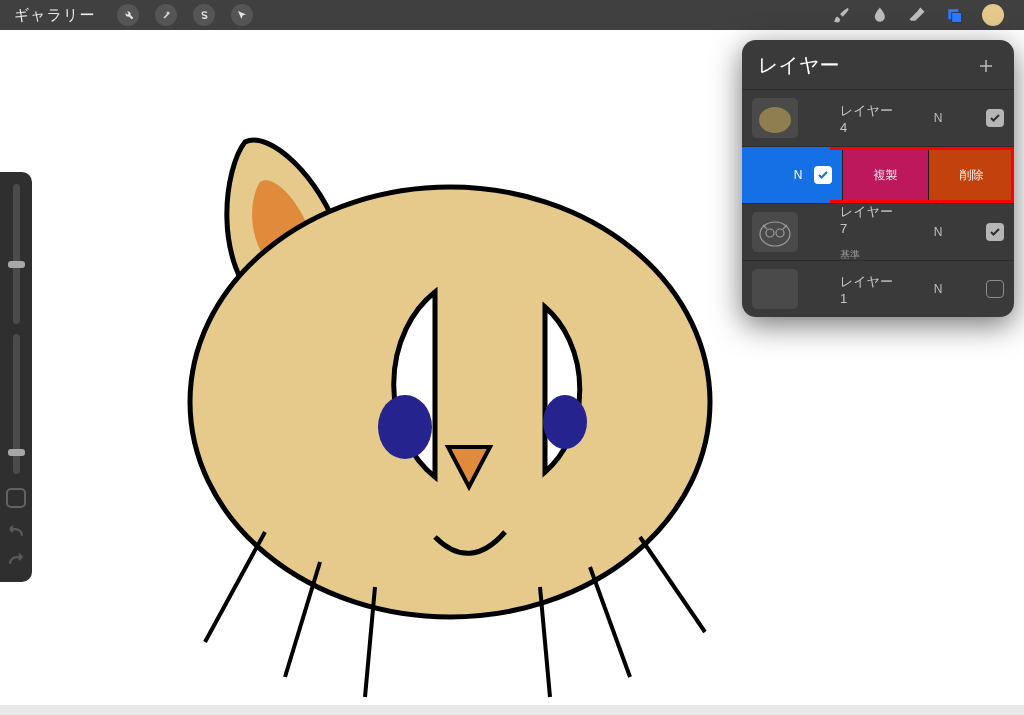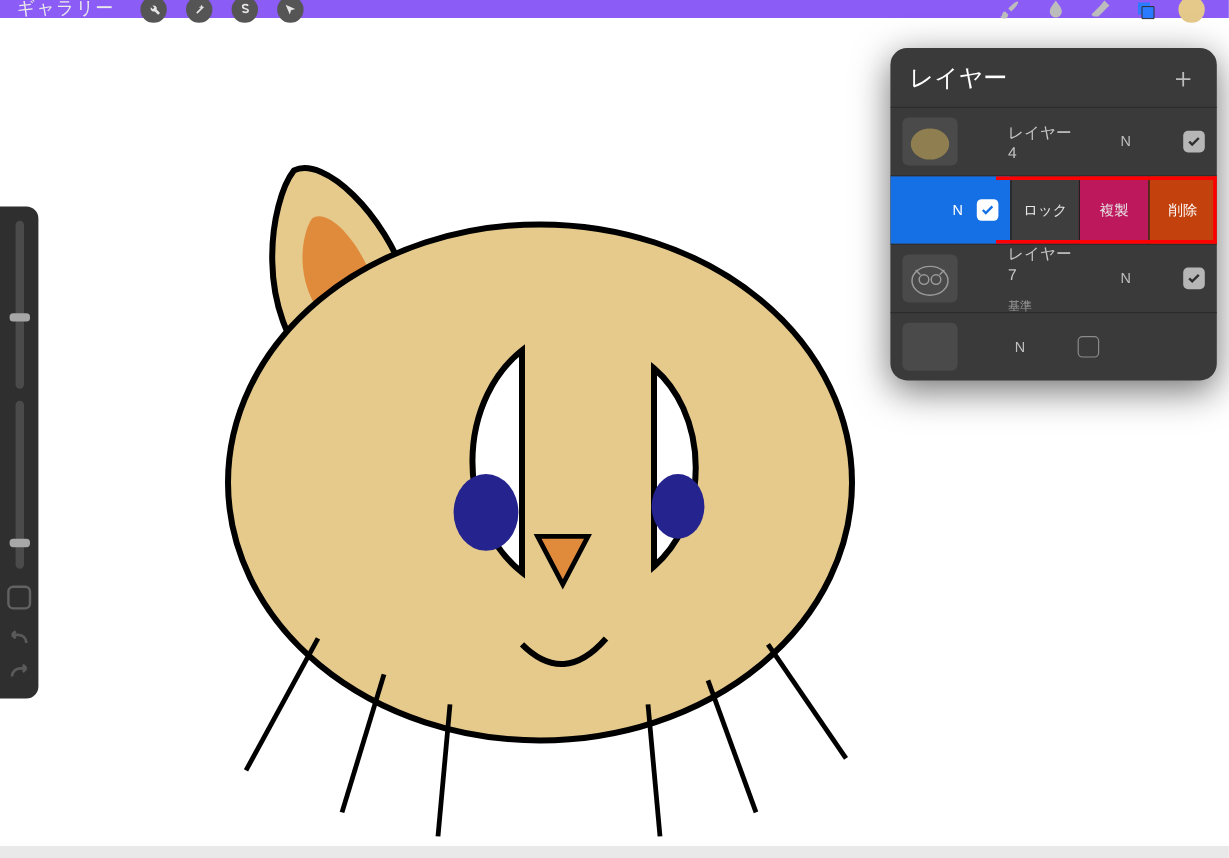--- a/index.html
+++ b/index.html
@@ -10,22 +10,22 @@
     overflow: hidden;
     font-family: -apple-system, "Helvetica Neue", Arial, sans-serif;
     background: #fff;
     user-select: none;
   }
 
   
   .topbar {
     position: absolute;
     left: 0; top: 0; right: 0;
-    height: 15px;
-    background: #8b5cf6;
+    height: 30px;
+    background: #404040;
     display: flex;
     align-items: center;
     color: #eaeaea;
     font-size: 15px;
     z-index: 10;
   }
   .topbar .gallery {
     padding: 0 14px;
     letter-spacing: 1px;
     color: #eaeaea;
@@ -421,21 +421,20 @@
   <div class="swiped-row">
     <div class="selected-part">
       <span class="blend">N</span>
       <span class="vis">
         <svg width="12" height="12" viewBox="0 0 24 24" fill="none" stroke="#1570e6" stroke-width="4">
             <path d="M4 12l5 5L20 6"></path>
           </svg>
       </span>
     </div>
     <div class="actions">
-      <div class="action lock">ロック</div>
       <div class="action dup">複製</div>
       <div class="action delete">削除</div>
     </div>
     <div class="highlight-frame"></div>
   </div>
 
   <div class="layer-row">
     <div class="thumb">
       <svg width="40" height="34" fill="none" stroke="#9b9b9c" stroke-width="1.2">
         <ellipse cx="20" cy="19" rx="15" ry="12"></ellipse>
@@ -451,17 +450,18 @@
     <div class="blend">N</div>
     <div class="vis">
       <svg width="12" height="12" viewBox="0 0 24 24" fill="none" stroke="#2f2f30" stroke-width="4">
           <path d="M4 12l5 5L20 6"></path>
         </svg>
     </div>
   </div>
 
   <div class="layer-row">
     <div class="thumb"></div>
+    <div class="name">レイヤー 1</div>
     <div class="blend">N</div>
     <div class="vis off"></div>
   </div>
 
 </div>
 
 </body></html>

